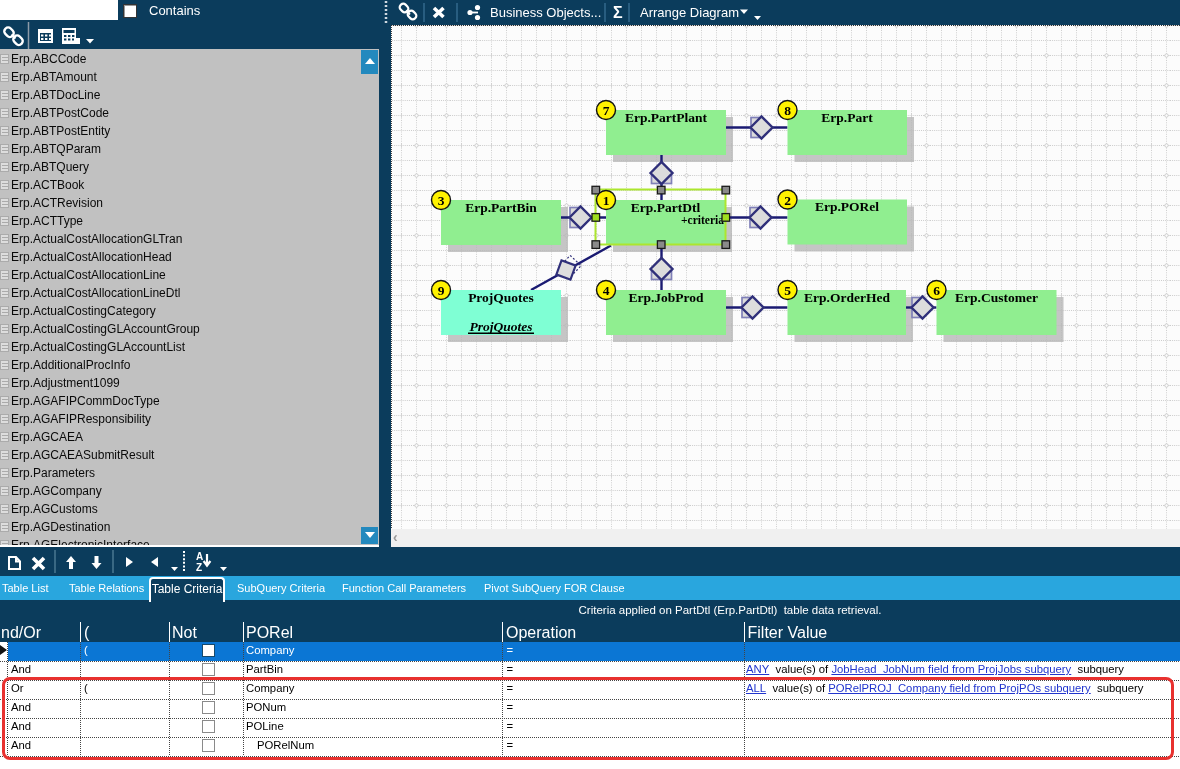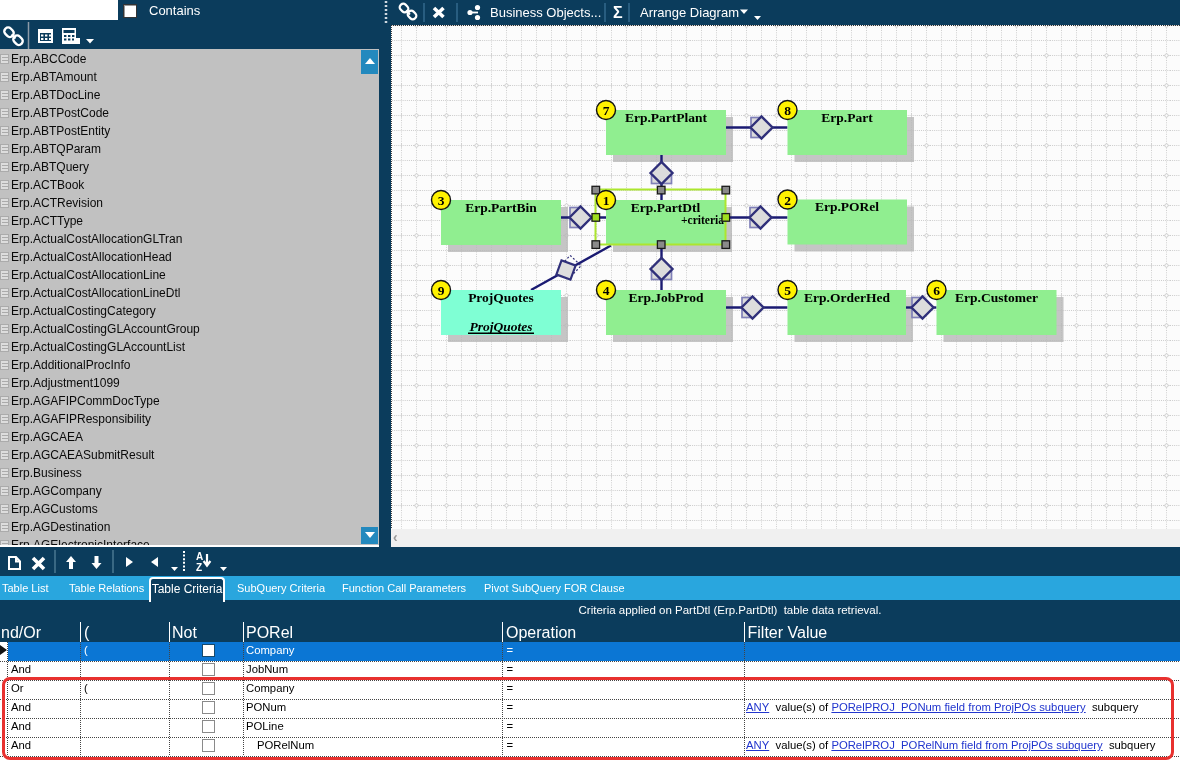--- a/index.html
+++ b/index.html
@@ -134,21 +134,21 @@
       <div class="li" style="top:325px">Erp.Adjustment1099</div>
       <div class="lic" style="top:347px"></div>
       <div class="li" style="top:343px">Erp.AGAFIPCommDocType</div>
       <div class="lic" style="top:365px"></div>
       <div class="li" style="top:361px">Erp.AGAFIPResponsibility</div>
       <div class="lic" style="top:383px"></div>
       <div class="li" style="top:379px">Erp.AGCAEA</div>
       <div class="lic" style="top:401px"></div>
       <div class="li" style="top:397px">Erp.AGCAEASubmitResult</div>
       <div class="lic" style="top:419px"></div>
-      <div class="li" style="top:415px">Erp.Business</div>
+      <div class="li" style="top:415px">Erp.Parameters</div>
       <div class="lic" style="top:437px"></div>
       <div class="li" style="top:433px">Erp.AGCompany</div>
       <div class="lic" style="top:455px"></div>
       <div class="li" style="top:451px">Erp.AGCustoms</div>
       <div class="lic" style="top:473px"></div>
       <div class="li" style="top:469px">Erp.AGDestination</div>
       <div class="lic" style="top:491px"></div>
       <div class="li" style="top:487px">Erp.AGElectronicInterface</div>
     </div>
  </div>
@@ -385,49 +385,49 @@
  <div class="abs" id="gridbody">
    <div class="row rowsel" style="top:0px;left:8px;width:1172px;">
      <div style="left:76px">(</div>
      <div class="cb cbsel" style="left:194px;border:1px solid #17496B"></div>
      <div style="left:238px">Company</div>
      <div style="left:498.5px">=</div>
    </div>
    <div class="row" style="top:19px">
      <div style="left:11px">And</div>
      <div class="cb"></div>
-     <div style="left:246px">JobNum</div>
+     <div style="left:246px">PartBin</div>
      <div style="left:506.5px">=</div>
+     <div style="left:746px"><a class="lk">ANY</a>&nbsp; value(s) of <a class="lk">JobHead_JobNum field from ProjJobs subquery</a>&nbsp; subquery</div>
    </div>
    <div class="row" style="top:38px">
      <div style="left:11px">Or</div>
      <div style="left:84px">(</div>
      <div class="cb"></div>
      <div style="left:246px">Company</div>
      <div style="left:506.5px">=</div>
+     <div style="left:746px"><a class="lk">ALL</a>&nbsp; value(s) of <a class="lk">PORelPROJ_Company field from ProjPOs subquery</a>&nbsp; subquery</div>
    </div>
    <div class="row" style="top:57px">
      <div style="left:11px">And</div>
      <div class="cb"></div>
      <div style="left:246px">PONum</div>
      <div style="left:506.5px">=</div>
-     <div style="left:746px"><a class="lk">ANY</a>&nbsp; value(s) of <a class="lk">PORelPROJ_PONum field from ProjPOs subquery</a>&nbsp; subquery</div>
    </div>
    <div class="row" style="top:76px">
      <div style="left:11px">And</div>
      <div class="cb"></div>
      <div style="left:246px">POLine</div>
      <div style="left:506.5px">=</div>
    </div>
    <div class="row" style="top:95px">
      <div style="left:11px">And</div>
      <div class="cb"></div>
      <div style="left:257px">PORelNum</div>
      <div style="left:506.5px">=</div>
-     <div style="left:746px"><a class="lk">ANY</a>&nbsp; value(s) of <a class="lk">PORelPROJ_PORelNum field from ProjPOs subquery</a>&nbsp; subquery</div>
    </div>
 
    <div class="vsep" style="left:7px"></div>
    <div class="vsep" style="left:80px"></div>
    <div class="vsep" style="left:168.5px"></div>
    <div class="vsep" style="left:243px"></div>
    <div class="vsep" style="left:501.5px"></div>
    <div class="vsep" style="left:743.5px"></div>
    <div class="hsep" style="top:19px"></div>
    <div class="hsep" style="top:38px"></div>

